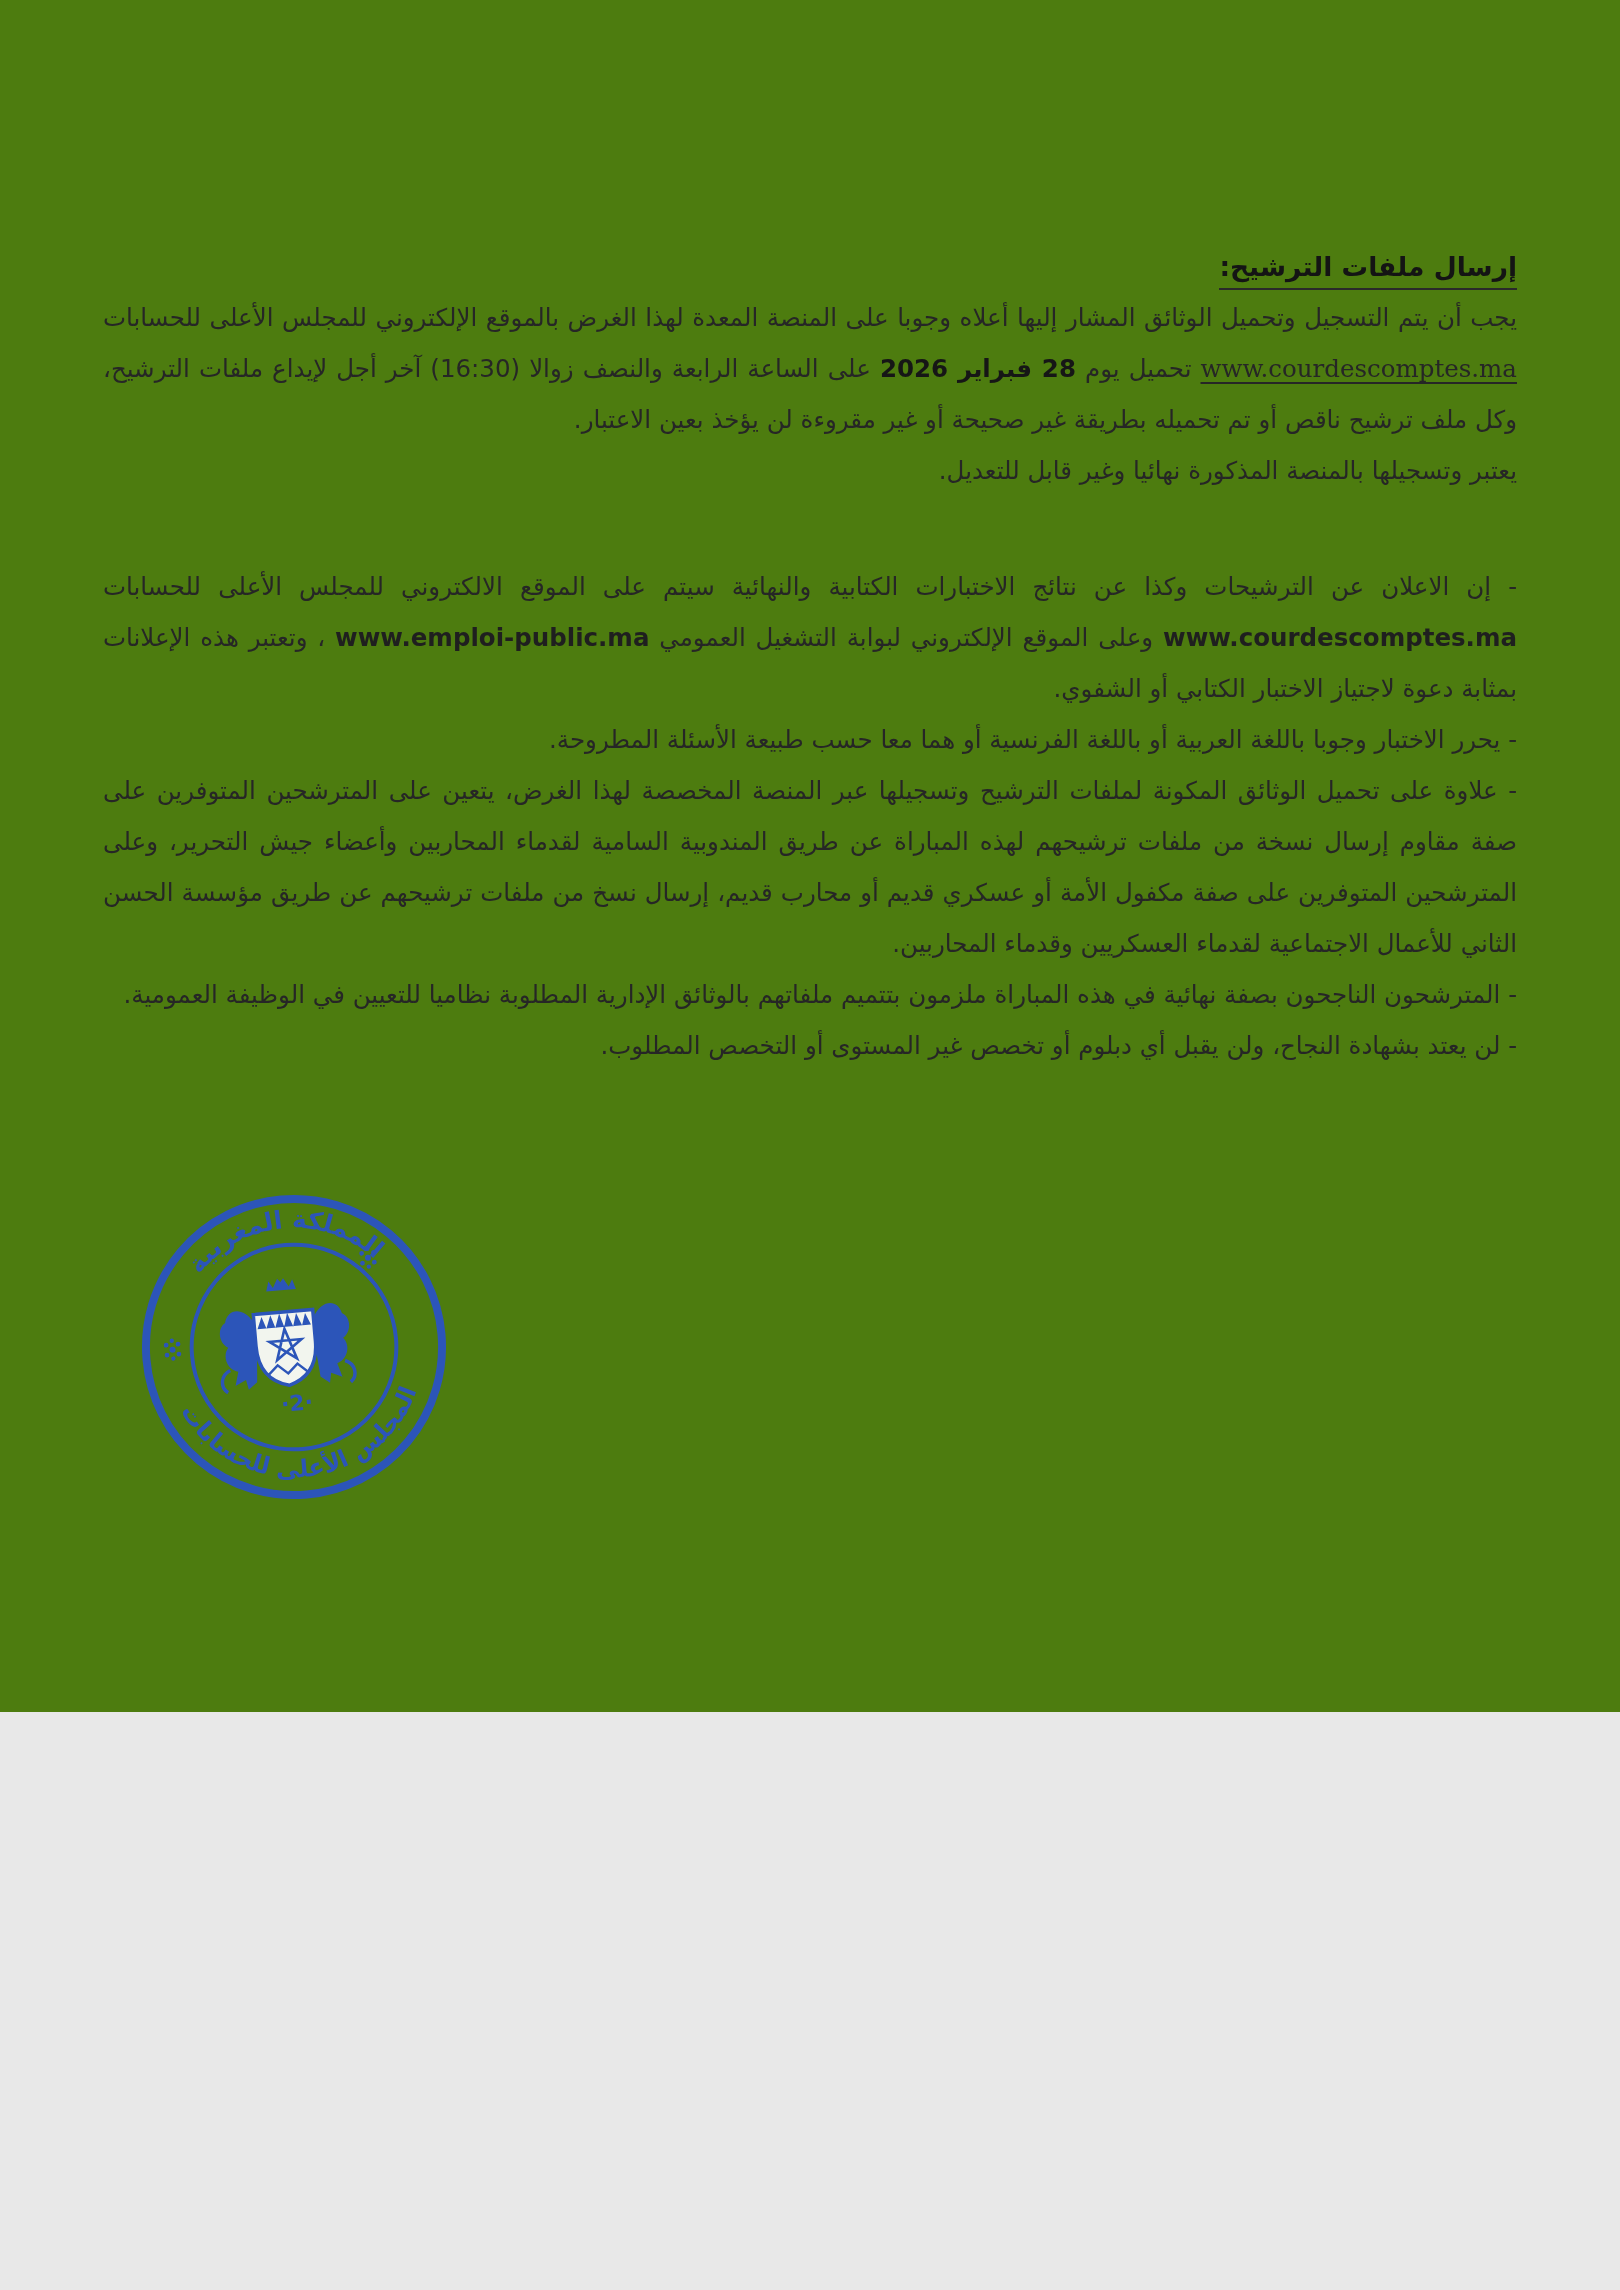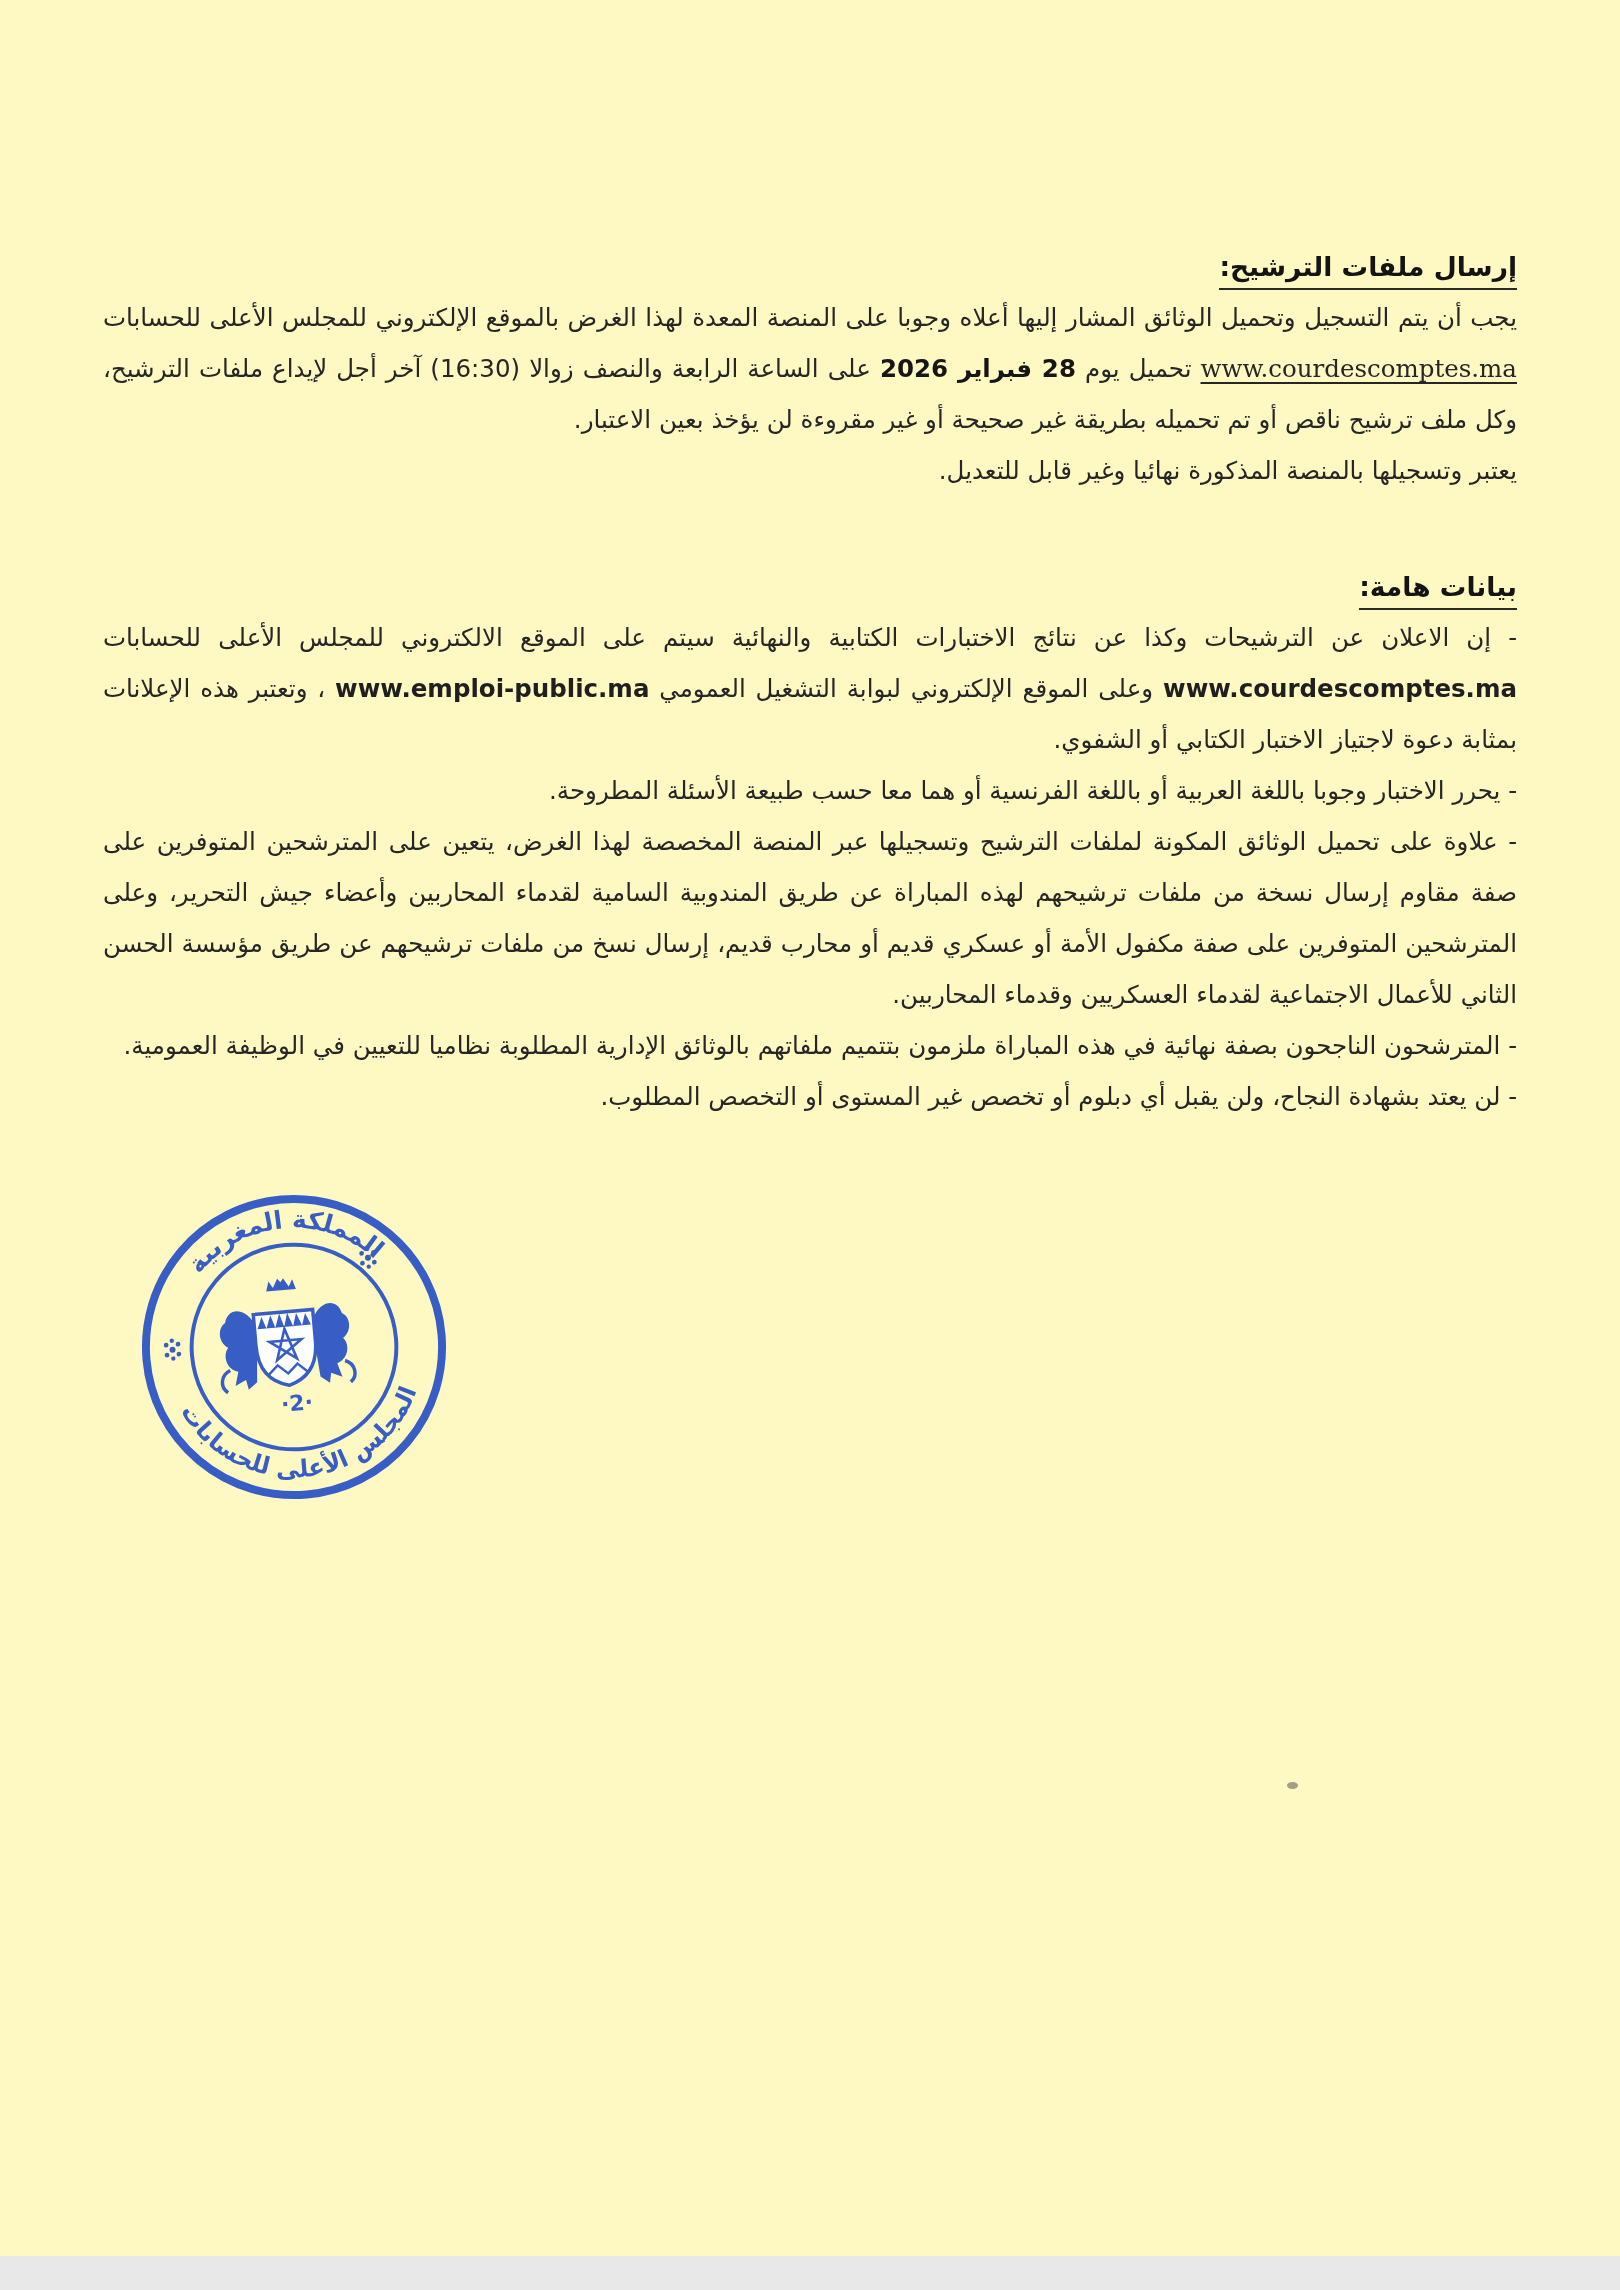--- a/index.html
+++ b/index.html
@@ -1,19 +1,19 @@
 <!DOCTYPE html>
 <html lang="ar"><head>
 <meta charset="utf-8">
 <style>
   html,body { margin:0; padding:0; background:#e8e8e8; }
   .page {
     position:relative;
-    width:1620px; height:2256px;
-    background:#fef9c3;
+    width:1620px; height:1712px;
+    background:#4d7c0f;
     overflow:hidden;
     font-family:"DejaVu Sans", sans-serif;
     color:#262626;
   }
   .content {
     position:absolute;
     top:241px; right:103px;
     width:1414px;
     direction:rtl;
     text-align:justify;
@@ -76,23 +76,20 @@
       </h2>
       <p><span>يجب أن يتم التسجيل وتحميل الوثائق المشار إليها أعلاه وجوبا على المنصة المعدة لهذا الغرض بالموقع الإلكتروني للمجلس الأعلى للحسابات</span>
         <span class="url-serif">www.courdescomptes.ma</span>
         <span>تحميل يوم</span>
         <span class="date-bold">28 فبراير 2026</span>
         <span>على الساعة الرابعة والنصف زوالا (16:30) آخر أجل لإيداع ملفات الترشيح، وكل ملف ترشيح ناقص أو تم تحميله بطريقة غير صحيحة أو غير مقروءة لن يؤخذ بعين الاعتبار.</span></p>
       <p>يعتبر وتسجيلها بالمنصة المذكورة نهائيا وغير قابل للتعديل.</p>
     </section>
 
     <section class="notes-section">
-      <h2 class="doc-heading">
-        <span>بيانات هامة:</span>
-      </h2>
       <p><span>- إن الاعلان عن الترشيحات وكذا عن نتائج الاختبارات الكتابية والنهائية سيتم على الموقع الالكتروني للمجلس الأعلى للحسابات</span>
         <span class="url-bold">www.courdescomptes.ma</span>
         <span>وعلى الموقع الإلكتروني لبوابة التشغيل العمومي</span>
         <span class="url-bold">www.emploi-public.ma</span>
         <span>، وتعتبر هذه الإعلانات بمثابة دعوة لاجتياز الاختبار الكتابي أو الشفوي.</span></p>
       <p>- يحرر الاختبار وجوبا باللغة العربية أو باللغة الفرنسية أو هما معا حسب طبيعة الأسئلة المطروحة.</p>
       <p>- علاوة على تحميل الوثائق المكونة لملفات الترشيح وتسجيلها عبر المنصة المخصصة لهذا الغرض، يتعين على المترشحين المتوفرين على صفة مقاوم إرسال نسخة من ملفات ترشيحهم لهذه المباراة عن طريق المندوبية السامية لقدماء المحاربين وأعضاء جيش التحرير، وعلى المترشحين المتوفرين على صفة مكفول الأمة أو عسكري قديم أو محارب قديم، إرسال نسخ من ملفات ترشيحهم عن طريق مؤسسة الحسن الثاني للأعمال الاجتماعية لقدماء العسكريين وقدماء المحاربين.</p>
       <p>- المترشحون الناجحون بصفة نهائية في هذه المباراة ملزمون بتتميم ملفاتهم بالوثائق الإدارية المطلوبة نظاميا للتعيين في الوظيفة العمومية.</p>
       <p>- لن يعتد بشهادة النجاح، ولن يقبل أي دبلوم أو تخصص غير المستوى أو التخصص المطلوب.</p>
     </section>

